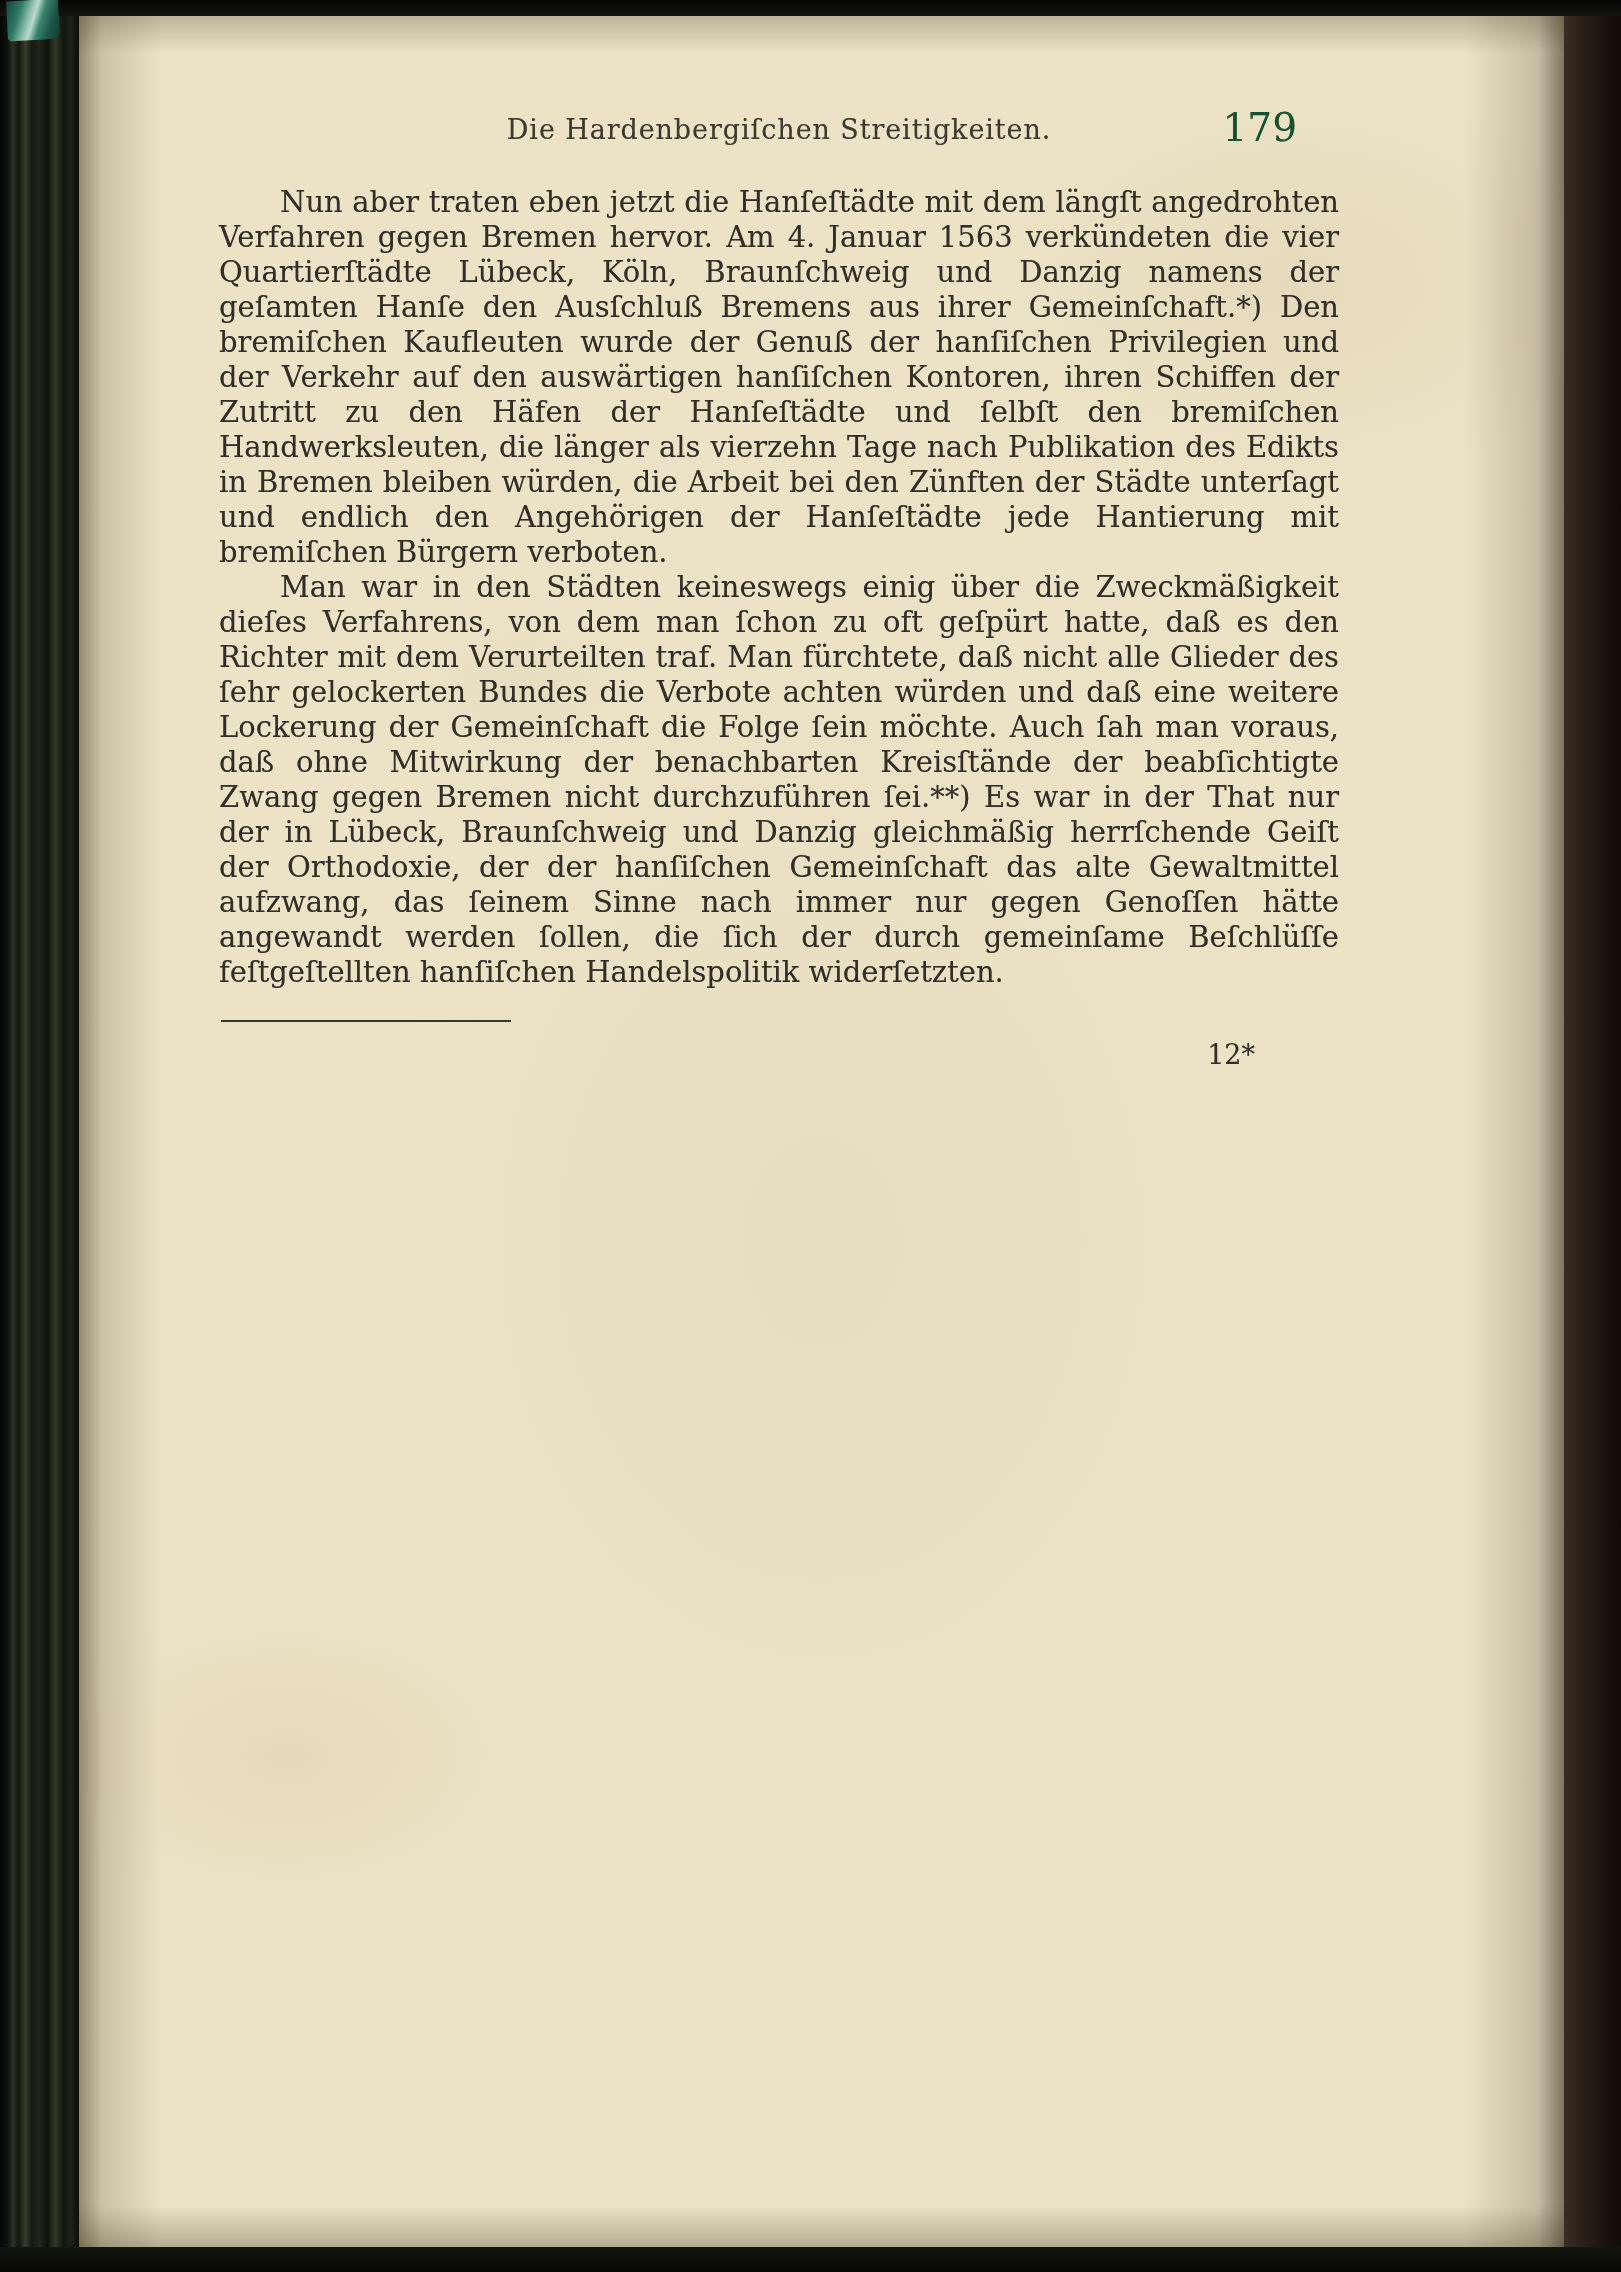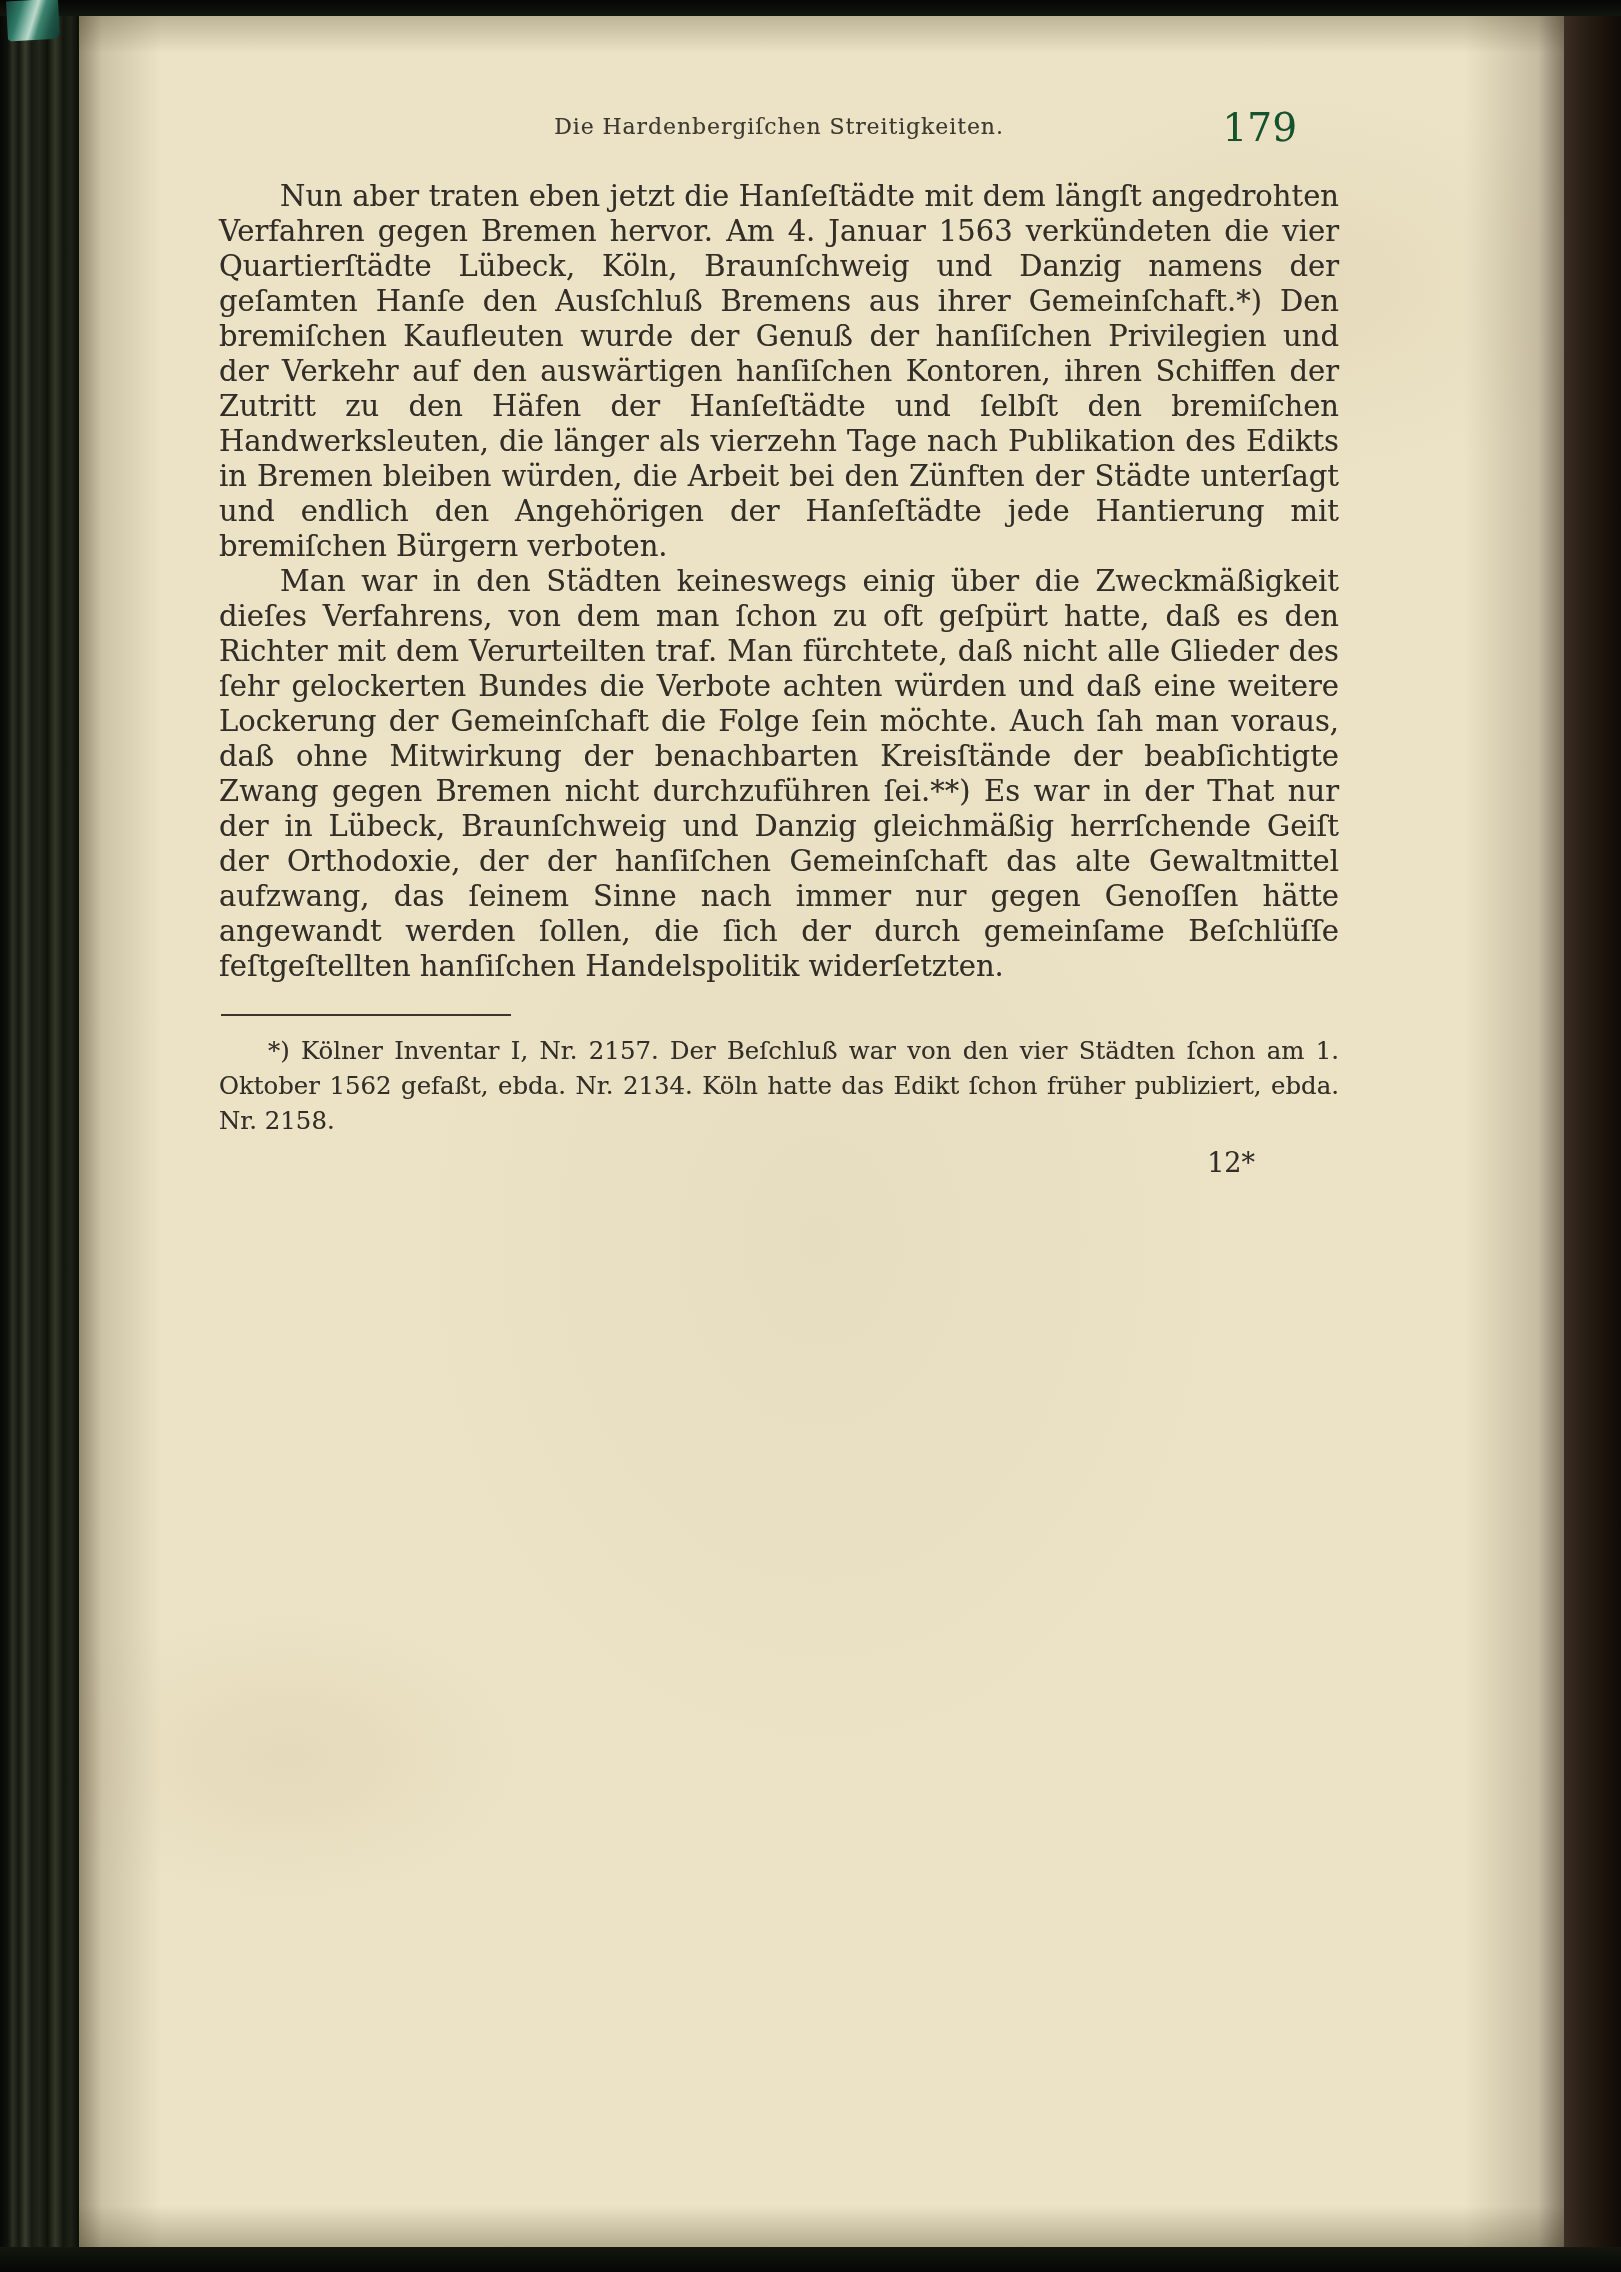--- a/index.html
+++ b/index.html
@@ -82,21 +82,21 @@
     color: var(--ink, #322e27);
     text-shadow: 0 0 0.5px rgba(50,46,39,0.35);
   }
   .header {
     position: relative;
     margin-bottom: 40px;
     color: #3d3931;
   }
   .header-title {
     text-align: center;
-    font-size: 22px;
+    font-size: 27px;
     letter-spacing: 0.9px;
   }
   .page-number {
     position: absolute; right: 42px; top: -8.7px;
     font-size: 39px;
     color: #14532d;
   }
   .body p {
     margin: 0;
     font-size: 29px;
@@ -139,21 +139,20 @@
       </div>
 
       <div class="body">
         <p>Nun aber traten eben jetzt die Hanſeſtädte mit dem längſt angedrohten Verfahren gegen Bremen hervor. Am 4. Januar 1563 verkündeten die vier Quartierſtädte Lübeck, Köln, Braunſchweig und Danzig namens der geſamten Hanſe den Ausſchluß Bremens aus ihrer Gemeinſchaft.*) Den bremiſchen Kaufleuten wurde der Genuß der hanſiſchen Privilegien und der Verkehr auf den auswärtigen hanſiſchen Kontoren, ihren Schiffen der Zutritt zu den Häfen der Hanſeſtädte und ſelbſt den bremiſchen Handwerksleuten, die länger als vierzehn Tage nach Publikation des Edikts in Bremen bleiben würden, die Arbeit bei den Zünften der Städte unterſagt und endlich den Angehörigen der Hanſeſtädte jede Hantierung mit bremiſchen Bürgern verboten.</p>
         <p>Man war in den Städten keineswegs einig über die Zweckmäßigkeit dieſes Verfahrens, von dem man ſchon zu oft geſpürt hatte, daß es den Richter mit dem Verurteilten traf. Man fürchtete, daß nicht alle Glieder des ſehr gelockerten Bundes die Verbote achten würden und daß eine weitere Lockerung der Gemeinſchaft die Folge ſein möchte. Auch ſah man voraus, daß ohne Mitwirkung der benachbarten Kreisſtände der beabſichtigte Zwang gegen Bremen nicht durchzuführen ſei.**) Es war in der That nur der in Lübeck, Braunſchweig und Danzig gleichmäßig herrſchende Geiſt der Orthodoxie, der der hanſiſchen Gemeinſchaft das alte Gewaltmittel aufzwang, das ſeinem Sinne nach immer nur gegen Genoſſen hätte angewandt werden ſollen, die ſich der durch gemeinſame Beſchlüſſe feſtgeſtellten hanſiſchen Handelspolitik widerſetzten.</p>
       </div>
 
       <div class="footnote-rule"></div>
 
       <div class="footnotes">
-        <p>*) Kölner Inventar I, Nr. 2157.  Der Beſchluß war von den vier Städten ſchon am 1. Oktober 1562 gefaßt, ebda. Nr. 2134.  Köln hatte das Edikt ſchon früher publiziert, ebda. Nr. 2158.</p>
       </div>
 
       <div class="signature">12*</div>
 
     </div>
   </div>
 
   <div class="cover"></div>
   <div class="edge-top"></div>
   <div class="edge-bottom"></div>

